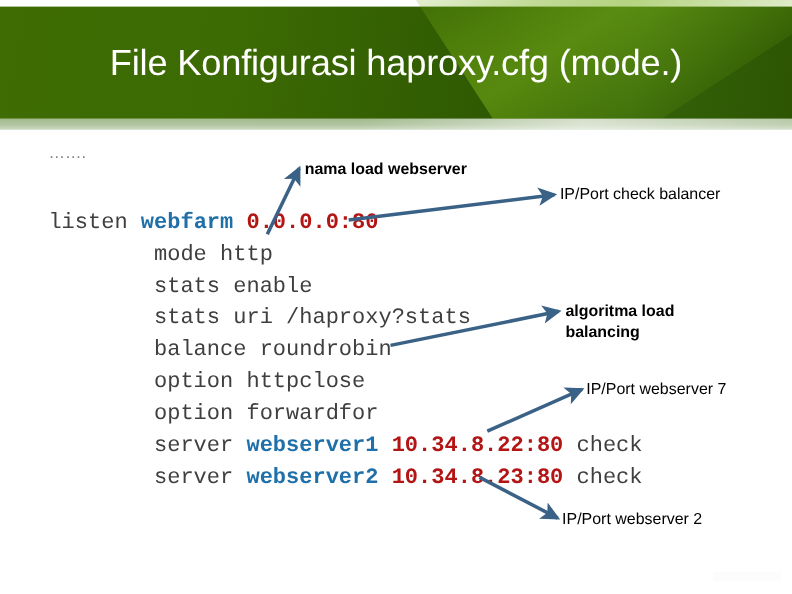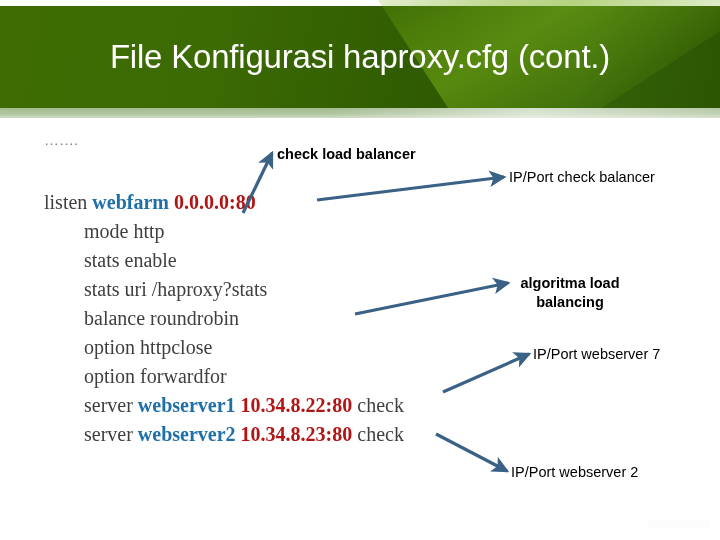--- a/index.html
+++ b/index.html
@@ -80,21 +80,21 @@
     top: 131px;
     font-size: 15px;
     color: #808080;
     letter-spacing: 0px;
     font-family: "Liberation Sans", sans-serif;
   }
   #code {
     position: absolute;
     left: 44px;
     top: 188px;
-    font-family: Liberation Serif, serif;
+    font-family: Liberation Mono, monospace;
     font-size: 20px;
     line-height: 29px;
     white-space: pre;
     color: #3a3a3a;
   }
   #code .ln { display: block; height: 29px; }
   #code .kw   { color: #3f3f3f; }
   #code .name { color: #1f6fa8; font-weight: bold; }
   #code .addr { color: #b31515; font-weight: bold; }
 
@@ -102,21 +102,21 @@
   .ann {
     position: absolute;
     color: #000000;
     font-size: 14.5px;
     white-space: nowrap;
     font-family: "Liberation Sans", sans-serif;
   }
   .ann.bold { font-weight: bold; }
   #ann-nama    { left: 277px; top: 146px; }
   #ann-ipport  { left: 509px; top: 169px; }
-  #ann-algo    { left: 514px; top: 274px; width: 112px; text-align: center; white-space: normal; line-height: 19px; font-weight: bold; }
+  #ann-algo    { left: 514px; top: 274px; width: 112px; text-align: left; white-space: normal; line-height: 19px; font-weight: bold; }
   #ann-ws1     { left: 533px; top: 346px; }
   #ann-ws2     { left: 511px; top: 464px; }
 
   
   #arrows {
     position: absolute;
     left: 0;
     top: 0;
     width: 720px;
     height: 540px;
@@ -131,30 +131,30 @@
     height: 8px;
     background: #fcfcfc;
   }
 </style>
 </head>
 <body>
 
 <div id="banner">
   <div id="banner-top-strip"></div>
   <div id="banner-diag"></div>
-  <div id="banner-title">File Konfigurasi haproxy.cfg (cont.)</div>
+  <div id="banner-title">File Konfigurasi haproxy.cfg (mode.)</div>
 </div>
 <div id="banner-underline">
   <div id="banner-underline-diag"></div>
 </div>
 
 <div id="ellipsis">…….</div>
 <div id="code"><span class="ln"><span class="kw">listen </span><span class="name">webfarm </span><span class="addr">0.0.0.0:80</span></span><span class="ln">        <span class="kw">mode http</span></span><span class="ln">        <span class="kw">stats enable</span></span><span class="ln">        <span class="kw">stats uri /haproxy?stats</span></span><span class="ln">        <span class="kw">balance roundrobin</span></span><span class="ln">        <span class="kw">option httpclose</span></span><span class="ln">        <span class="kw">option forwardfor</span></span><span class="ln">        <span class="kw">server </span><span class="name">webserver1 </span><span class="addr">10.34.8.22:80</span><span class="kw"> check</span></span><span class="ln">        <span class="kw">server </span><span class="name">webserver2 </span><span class="addr">10.34.8.23:80</span><span class="kw"> check</span></span></div>
 
-<div class="ann bold" id="ann-nama">check load balancer</div>
+<div class="ann bold" id="ann-nama">nama load webserver</div>
 
 <div class="ann" id="ann-ipport">IP/Port check balancer</div>
 
 <div class="ann bold" id="ann-algo">algoritma load balancing</div>
 
 <div class="ann" id="ann-ws1">IP/Port webserver 7</div>
 
 <div class="ann" id="ann-ws2">IP/Port webserver 2</div>
 
 <svg id="arrows" viewBox="0 0 720 540">

